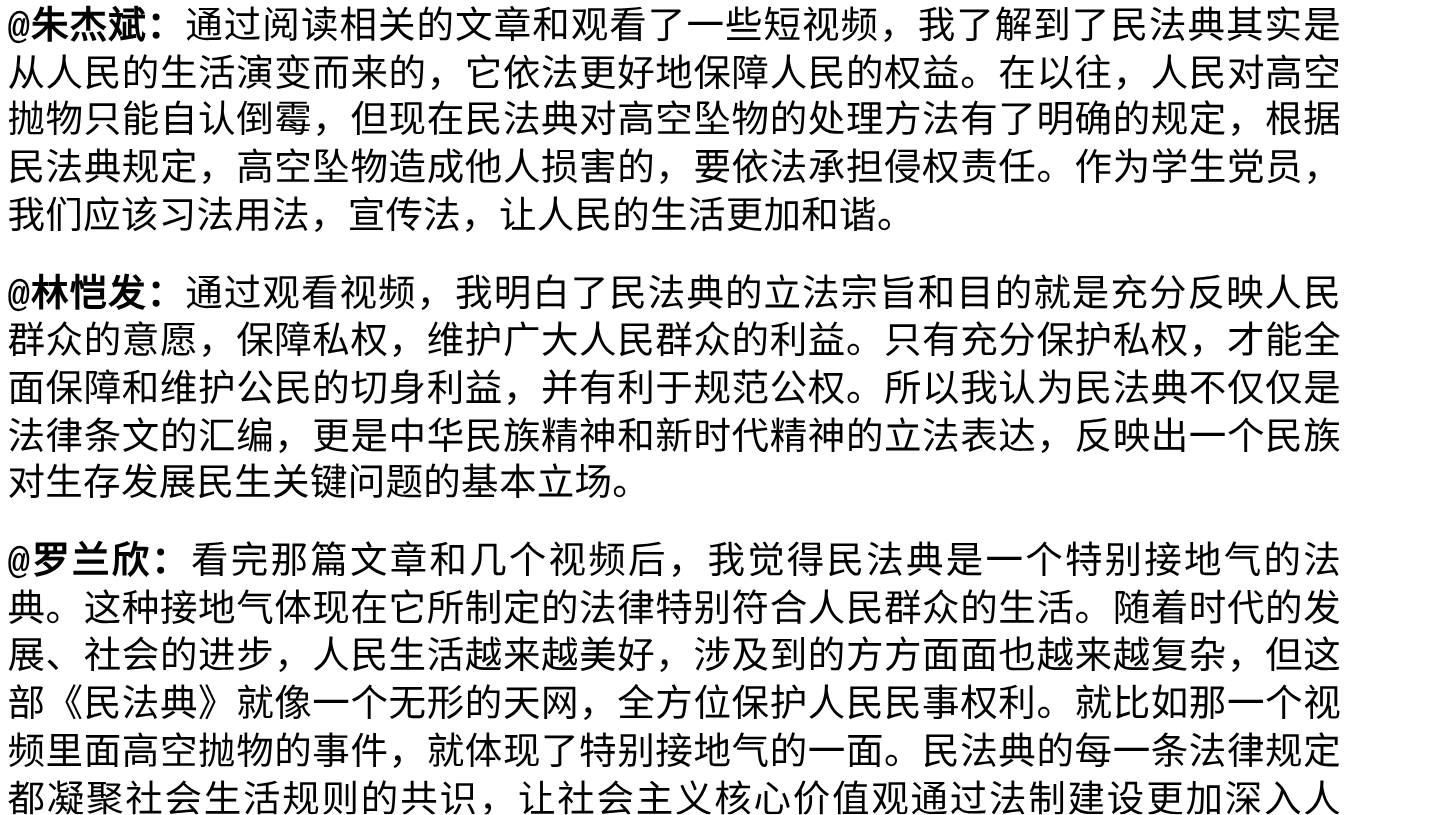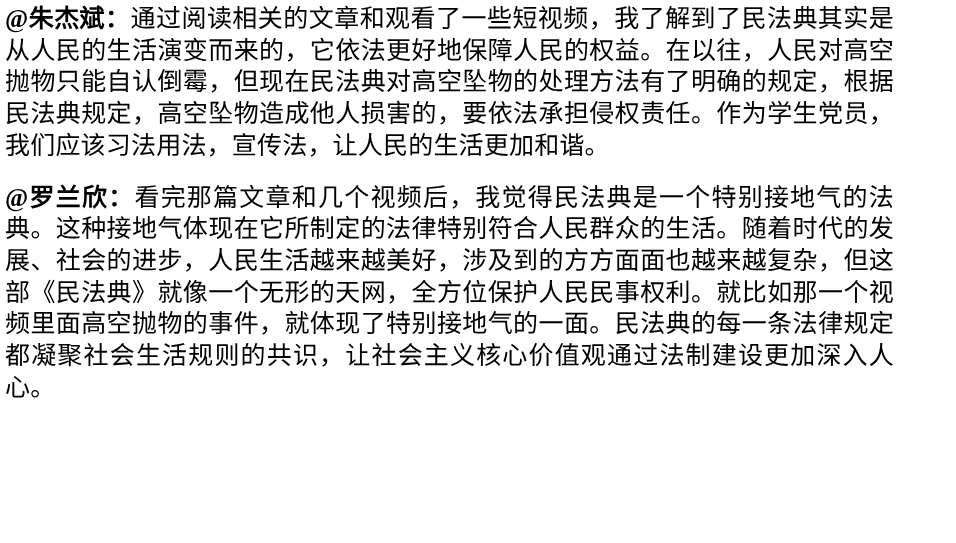--- a/index.html
+++ b/index.html
@@ -7,21 +7,21 @@
     padding: 0;
     background: #ffffff;
   }
   .page {
     width: 896px;
     height: 543px;
     box-sizing: border-box;
     padding: 3px 2px 0 5px;
     background: #ffffff;
     overflow: hidden;
-    font-family: Liberation Serif, serif;
+    font-family: Liberation Mono, monospace;
     color: #000000;
   }
   .comment {
     margin: 0 0 20px 0;
     font-size: 25px;
     line-height: 31.7px;
     text-align: justify;
     letter-spacing: 0.2px;
     word-break: break-all;
     overflow-wrap: break-word;
@@ -33,16 +33,17 @@
     font-weight: bold;
   }
 </style>
 </head>
 <body>
 
 <div class="page">
 
   <p class="comment"><strong class="author">@朱杰斌：</strong><span>通过阅读相关的文章和观看了一些短视频，我了解到了民法典其实是从人民的生活演变而来的，它依法更好地保障人民的权益。在以往，人民对高空抛物只能自认倒霉，但现在民法典对高空坠物的处理方法有了明确的规定，根据民法典规定，高空坠物造成他人损害的，要依法承担侵权责任。作为学生党员，我们应该习法用法，宣传法，让人民的生活更加和谐。</span></p>
 
+  <p class="comment"><strong class="author">@林恺发：</strong><span>通过观看视频，我明白了民法典的立法宗旨和目的就是充分反映人民群众的意愿，保障私权，维护广大人民群众的利益。只有充分保护私权，才能全面保障和维护公民的切身利益，并有利于规范公权。所以我认为民法典不仅仅是法律条文的汇编，更是中华民族精神和新时代精神的立法表达，反映出一个民族对生存发展民生关键问题的基本立场。</span></p>
 
   <p class="comment"><strong class="author">@罗兰欣：</strong><span>看完那篇文章和几个视频后，我觉得民法典是一个特别接地气的法典。这种接地气体现在它所制定的法律特别符合人民群众的生活。随着时代的发展、社会的进步，人民生活越来越美好，涉及到的方方面面也越来越复杂，但这部《民法典》就像一个无形的天网，全方位保护人民民事权利。就比如那一个视频里面高空抛物的事件，就体现了特别接地气的一面。民法典的每一条法律规定都凝聚社会生活规则的共识，让社会主义核心价值观通过法制建设更加深入人心。</span></p>
 
 </div>
 
 </body></html>

